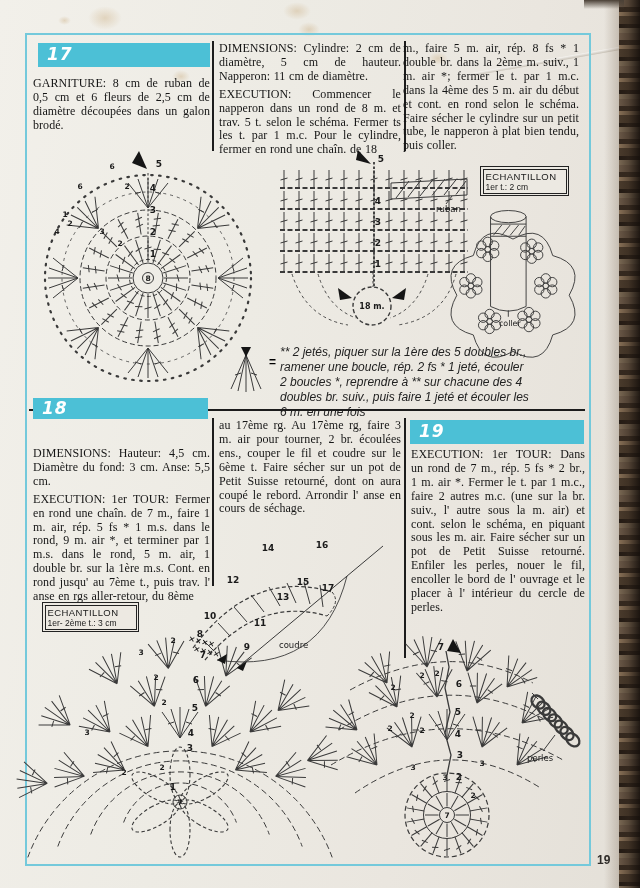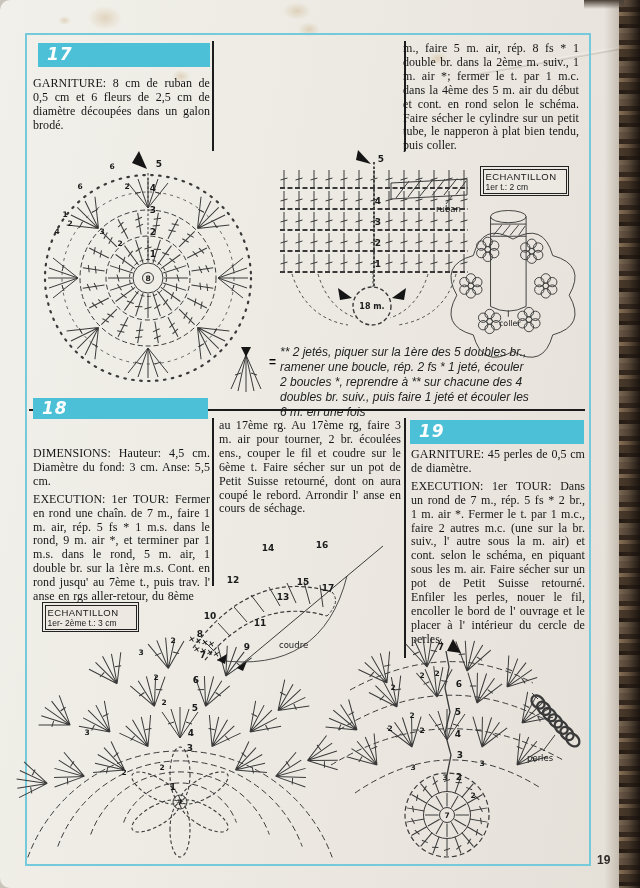--- a/index.html
+++ b/index.html
@@ -1,19 +1,19 @@
 <!DOCTYPE html>
 <html><head>
 <meta charset="utf-8">
 <style>
   html,body{margin:0;padding:0;}
   body{width:640px;height:888px;position:relative;background:#c9c5bd;overflow:hidden;
        font-family:"Liberation Serif",serif;}
   .page{position:absolute;inset:0;
-        background:linear-gradient(100deg,#f2f0ea 0%,#edebe4 38%,#eae6df 68%,#e4e0d8 100%);border-radius:10px;}
+        background:linear-gradient(100deg,#f2f0ea 0%,#edebe4 38%,#eae6df 68%,#e4e0d8 100%);}
   .stain{position:absolute;border-radius:50%;
          background:radial-gradient(ellipse,rgba(189,150,92,.30),rgba(189,150,92,0) 70%);}
   .crease{position:absolute;height:3px;
           background:linear-gradient(180deg,rgba(255,255,255,.55),rgba(140,130,112,.35));}
   .content-box{position:absolute;left:25px;top:33px;width:566px;height:833px;
                border:2px solid #74c9db;box-sizing:border-box;}
   .content-box > *{position:absolute;}
   .secbar{background:#4cc0d6;color:#fff;height:24px;
           font:italic 900 17px/23px "DejaVu Sans",sans-serif;letter-spacing:1px;padding-left:9px;
           box-sizing:border-box;}
@@ -123,20 +123,22 @@
 
     <div class="secbar" style="left:11px;top:8px;width:172px"><span>17</span></div>
     <div class="txt" style="left:6px;top:42px;width:177px">
         <p>GARNITURE: 8 cm de ruban de 0,5 cm et 6 fleurs de 2,5 cm de diamètre découpées dans un galon brodé.</p>
       </div>
 
     <div class="vdiv" style="left:185px;top:6px;height:110px"></div>
     <div class="vdiv" style="left:377px;top:6px;height:110px"></div>
 
     <div class="txt" style="left:192px;top:7px;width:182px">
+      <p>DIMENSIONS: Cylindre: 2 cm de diamètre, 5 cm de hauteur. Napperon: 11 cm de diamètre.</p>
+      <p>EXECUTION: Commencer le napperon dans un rond de 8 m. et trav. 5 t. selon le schéma. Fermer ts les t. par 1 m.c. Pour le cylindre, fermer en rond une chaîn. de 18</p>
     </div>
     <div class="txt" style="left:376px;top:7px;width:176px">
       <p>m., faire 5 m. air, rép. 8 fs * 1 double br. dans la 2ème m. suiv., 1 m. air *; fermer le t. par 1 m.c. dans la 4ème des 5 m. air du début et cont. en rond selon le schéma. Faire sécher le cylindre sur un petit tube, le napperon à plat bien tendu, puis coller.</p>
     </div>
 
     <svg class="diag" style="left:1px;top:113px" width="248" height="252" viewBox="0 0 248 252">
       <g class="ln">
         <circle cx="120" cy="130" r="5.5"></circle>
         <circle cx="120" cy="130" r="15"></circle>
         <circle cx="120" cy="130" r="18.5" stroke-dasharray="4,2.5"></circle>
@@ -300,21 +302,20 @@
 
     <div class="ech" style="left:15px;top:567px;width:92px">
       <div class="ech-in">
         <div class="ech-t">ECHANTILLON</div>
         <div class="ech-v">1er- 2ème t.: 3 cm</div>
       </div>
     </div>
 
     <div class="secbar" style="left:383px;top:385px;width:174px"><span>19</span></div>
     <div class="txt" style="left:384px;top:413px;width:174px">
-      <p>GARNITURE: 45 perles de 0,5 cm de diamètre.</p>
       <p>EXECUTION: 1er TOUR: Dans un rond de 7 m., rép. 5 fs * 2 br., 1 m. air *. Fermer le t. par 1 m.c., faire 2 autres m.c. (une sur la br. suiv., l' autre sous la m. air) et cont. selon le schéma, en piquant sous les m. air. Faire sécher sur un pot de Petit Suisse retourné. Enfiler les perles, nouer le fil, encoller le bord de l' ouvrage et le placer à l' intérieur du cercle de perles.</p>
     </div>
 
     <svg class="diag" style="left:0;top:505px" width="360" height="324" viewBox="0 0 360 324">
       <g class="ln">
         <ellipse cx="153" cy="234" rx="10" ry="27" stroke-dasharray="3.5,2.5" stroke-width="1.1"></ellipse>
         <ellipse cx="153" cy="234" rx="10" ry="27" stroke-dasharray="3.5,2.5" stroke-width="1.1" transform="rotate(60 153 262)"></ellipse>
         <ellipse cx="153" cy="234" rx="10" ry="27" stroke-dasharray="3.5,2.5" stroke-width="1.1" transform="rotate(120 153 262)"></ellipse>
         <ellipse cx="153" cy="234" rx="10" ry="27" stroke-dasharray="3.5,2.5" stroke-width="1.1" transform="rotate(180 153 262)"></ellipse>
         <ellipse cx="153" cy="234" rx="10" ry="27" stroke-dasharray="3.5,2.5" stroke-width="1.1" transform="rotate(240 153 262)"></ellipse>

